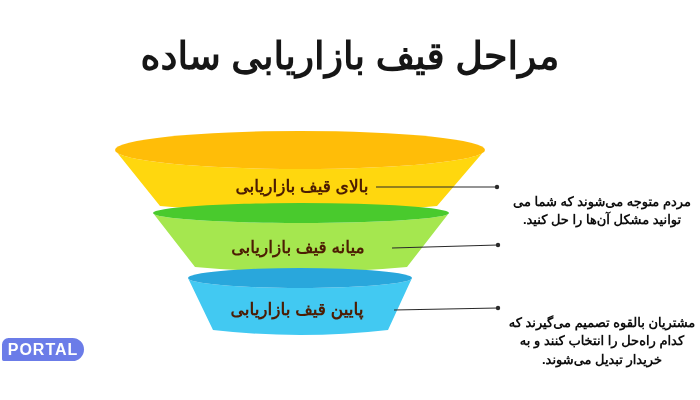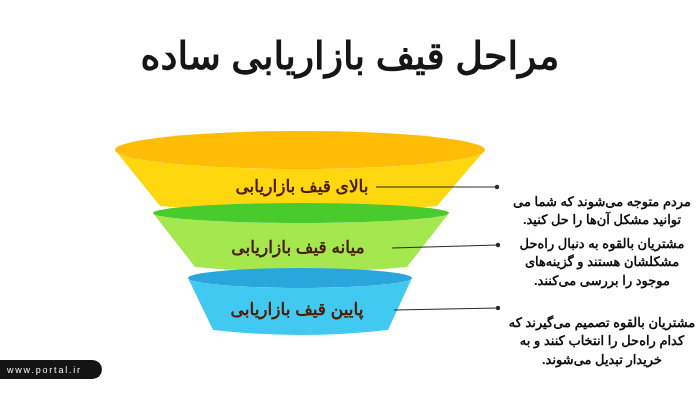--- a/index.html
+++ b/index.html
@@ -66,20 +66,19 @@
     <circle class="connector-dot" cx="497" cy="187" r="2.2"></circle>
 
     <line class="connector" x1="392" y1="248" x2="498" y2="245"></line>
     <circle class="connector-dot" cx="498" cy="245" r="2.2"></circle>
 
     <line class="connector" x1="394" y1="310" x2="498" y2="308"></line>
     <circle class="connector-dot" cx="498" cy="308" r="2.2"></circle>
   </svg>
 
   <div class="desc desc-1">مردم متوجه می‌شوند که شما می توانید مشکل آن‌ها را حل کنید.</div>
-  <div class="desc desc-2">مشتریان بالقوه به دنبال راه‌حل مشکلشان هستند و گزینه‌های موجود را بررسی می‌کنند.</div>
   <div class="desc desc-3">مشتریان بالقوه تصمیم می‌گیرند که کدام راه‌حل را انتخاب کنند و به خریدار تبدیل می‌شوند.</div>
 
-  <div class="logo-url">
-    <span>www.portal.ir</span>
+  <div class="logo-pill">
+    <span>PORTAL</span>
   </div>
 
 </div>
 
 </body></html>

